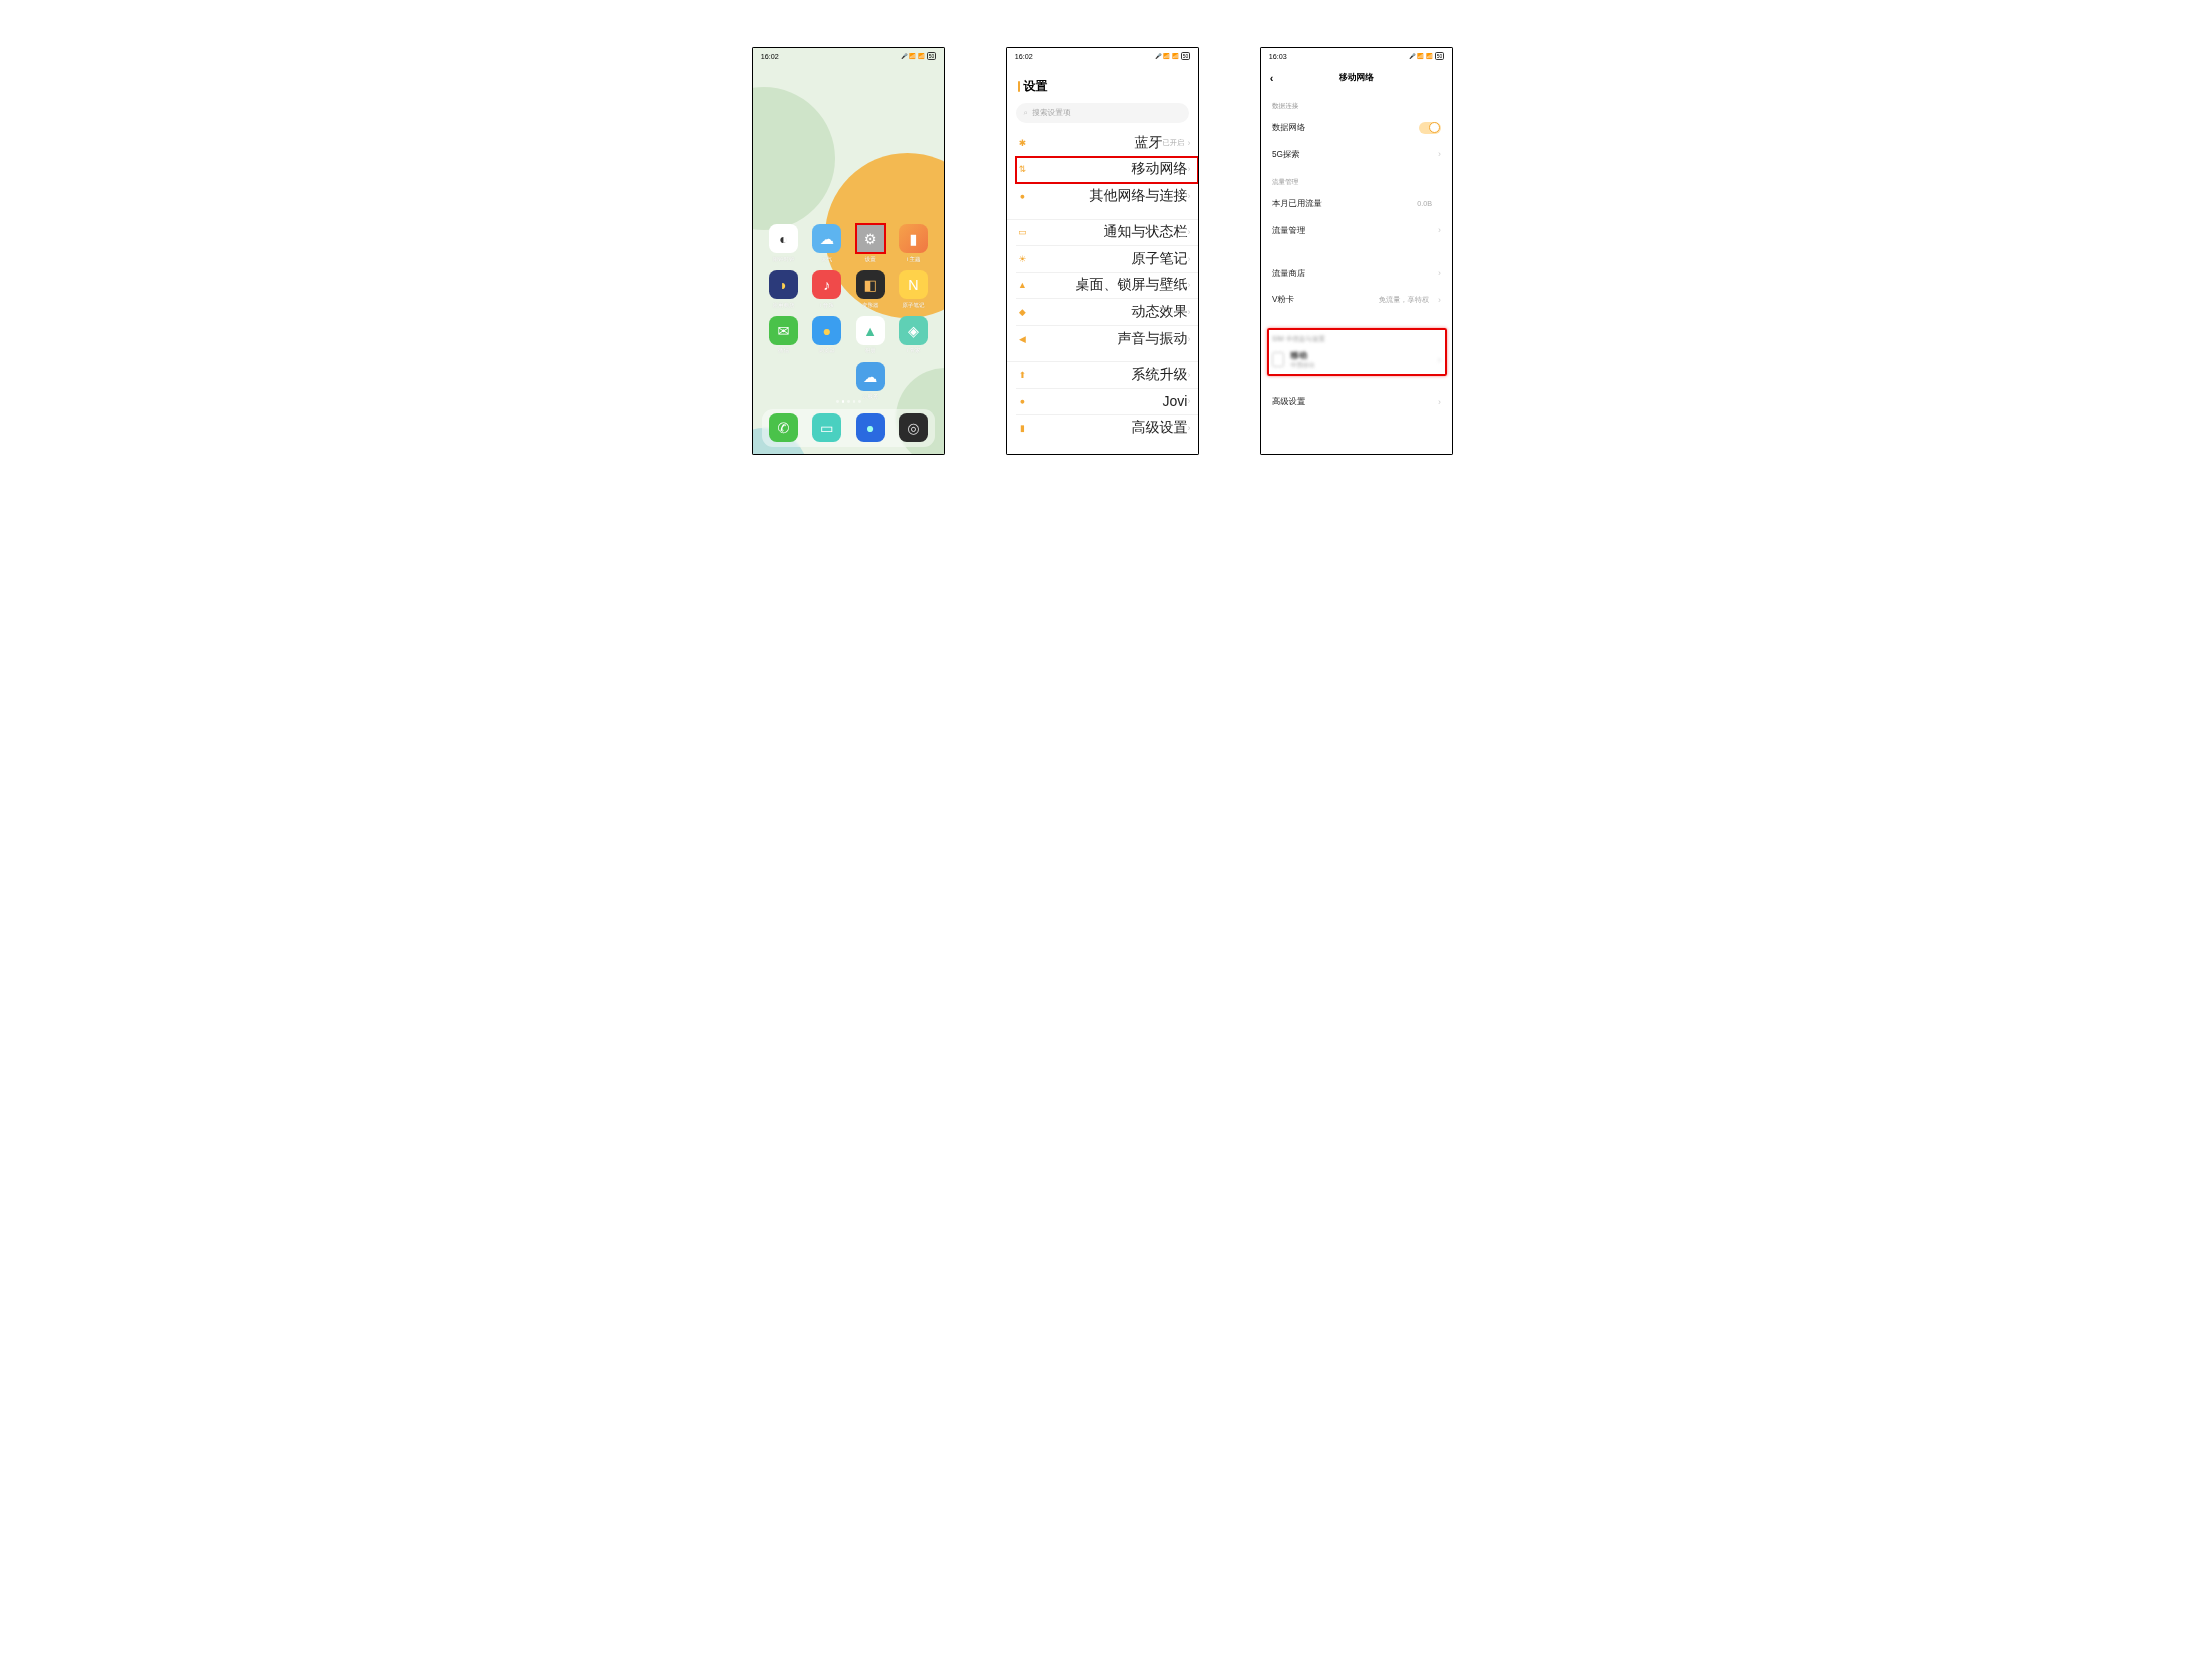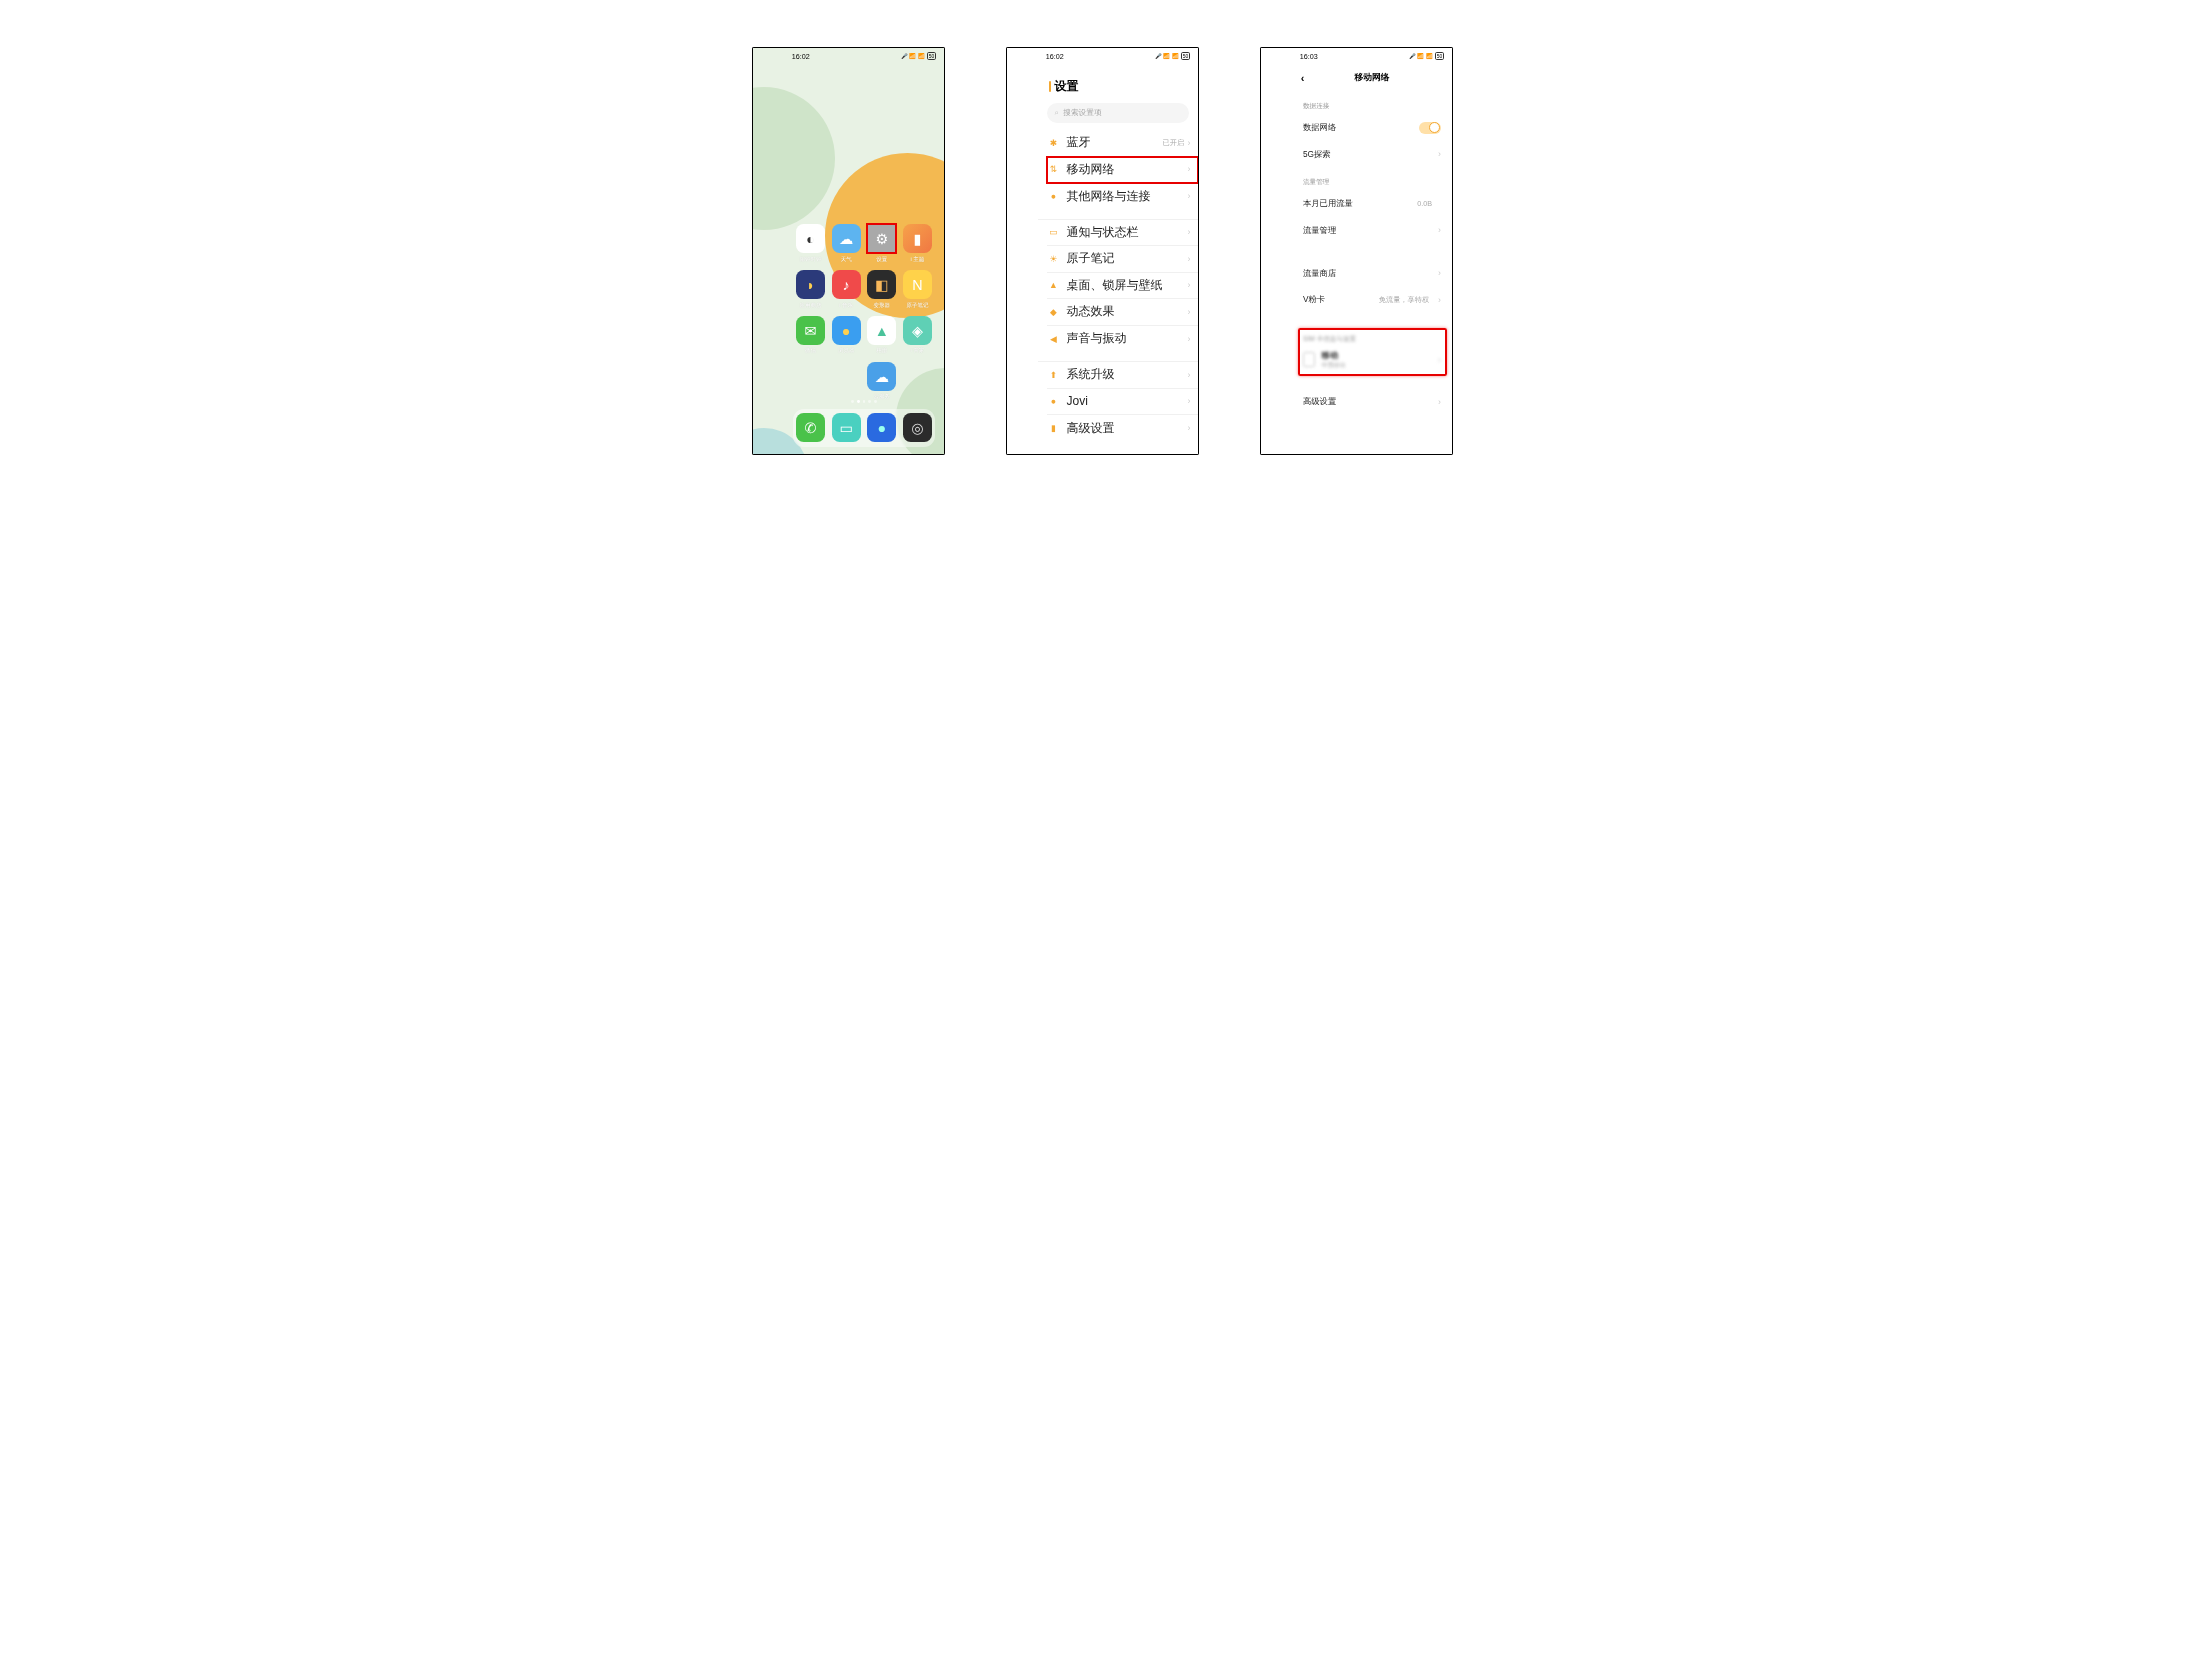--- a/index.html
+++ b/index.html
@@ -12,21 +12,20 @@
       padding: 47px 8.3px;
     }
     .phone {
       width: 193px;
       height: 408px;
       border: 1.1px solid #000;
       border-radius: 1.1px;
       position: relative;
       overflow: hidden;
       background: #fff;
-      padding-left: 31px;
     }
     .statusbar {
       height: 16.5px;
       display: flex;
       justify-content: space-between;
       align-items: center;
       padding: 0 7.7px;
       font-size: 7.2px;
       position: relative;
       z-index: 10;
@@ -58,21 +57,21 @@
 
     
     .settings-title { padding: 13.2px 11px 5.5px; font-size:12px; font-weight:700; display:flex; align-items:center; }
     .settings-title::before { content:""; width:2.2px; height:11px; background:#f3a833; margin-right:3.3px; border-radius:1.1px; }
     .searchbar { margin:3.3px 8.8px 6.6px; height:20px; background:#f5f5f5; border-radius:10px; display:flex; align-items:center; padding:0 7.7px; color:#aaa; font-size:7.7px; gap:4.4px; }
     .list { padding:0 0 0 8.8px; }
     .row { display:flex; align-items:center; height:26.5px; border-bottom:0.6px solid #f0f0f0; padding-right:7.7px; }
     .row.nobd { border-bottom:none; }
     .sec-gap { height:10px; background:#fff; border-bottom:0.6px solid #f0f0f0; margin-left:-8.8px; padding-left:8.8px; }
     .row-icon { width:13.2px; height:13.2px; display:flex; align-items:center; justify-content:center; margin-right:6.6px; }
-    .row-label { flex:1; font-size:12px; color:#222; }
+    .row-label { flex:1; font-size:14px; color:#222;text-align:right; }
     .row-val { font-size:7.2px; color:#aaa; margin-right:3.3px;text-align:right; }
     .chev { color:#ccc; font-size:8.8px; }
 
     
     .navbar { height:26.5px; display:flex; align-items:center; padding:0 8.8px; position:relative; }
     .back { font-size:11px; font-weight:700; }
     .navtitle { position:absolute; left:0; right:0; text-align:center; font-size:8.8px; font-weight:600; }
     .sec-header { padding: 11px 11px 3.3px; font-size:6.6px; color:#999; }
     .cleanrow { display:flex; align-items:center; height:26.5px; padding:0 11px; }
     .cleanrow .lbl { flex:1; font-size:8.3px; color:#222; }

